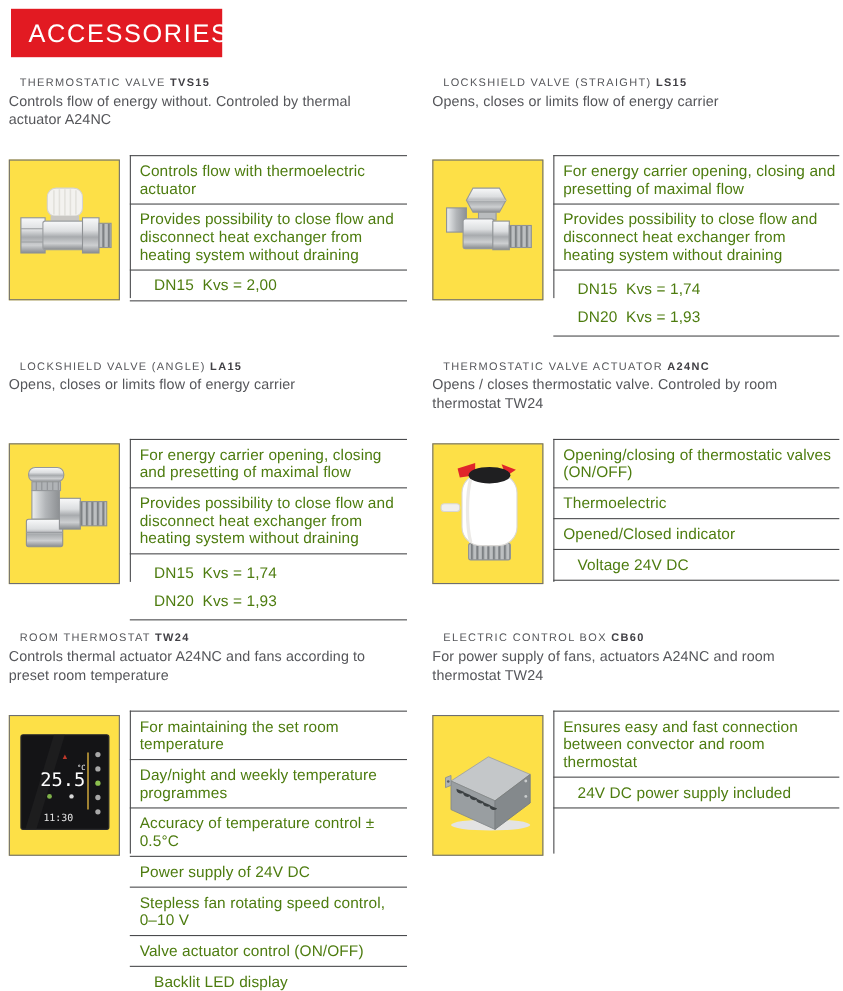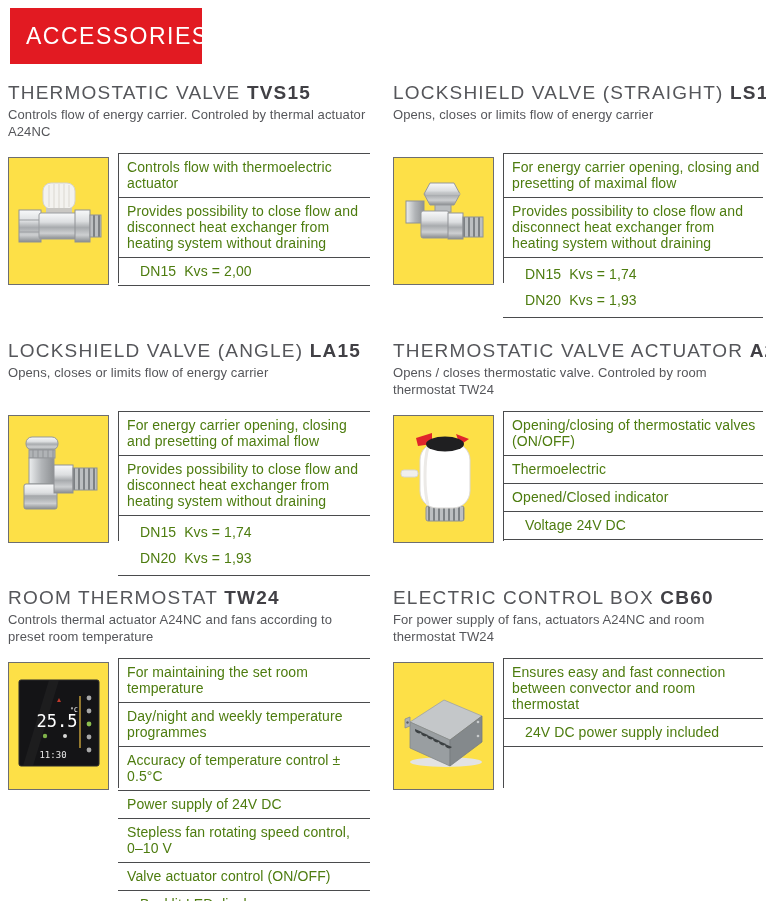--- a/index.html
+++ b/index.html
@@ -2,33 +2,33 @@
 <html><head>
 <meta charset="utf-8">
 <style>
   html,body{margin:0;padding:0;}
   body{
     width:766px;height:901px;overflow:hidden;background:#ffffff;
     font-family:"Liberation Sans",sans-serif;color:#55565a;
     -webkit-font-smoothing:antialiased;
   }
   .banner{
-    margin:8px 0 0 10px;width:176px;height:56px;background:#e21a22;
+    margin:8px 0 0 10px;width:176px;height:44px;background:#e21a22;
     display:flex;align-items:center;padding-left:16px;
   }
   .banner-label{
     color:#ffffff;font-size:23px;letter-spacing:1.5px;font-weight:400;
   }
   .grid{
     display:grid;grid-template-columns:362px 370px;column-gap:23px;
     grid-template-rows:258px 247px auto;margin:18px 0 0 8px;
   }
   .phead{height:75px;overflow:visible;}
   .ptitle{
-    margin:0 0 3px 0;font-size:19px;font-weight:400;letter-spacing:1.2px;
+    margin:0 0 3px 10px;font-size:10px;font-weight:400;letter-spacing:1.2px;
     color:#55565a;white-space:nowrap;
   }
   .ptitle .tcode{font-weight:700;color:#414045;}
   .pdesc{margin:0;font-size:13px;line-height:16.5px;letter-spacing:0.1px;color:#55565a;}
   .media{display:flex;align-items:flex-start;}
   .imgbox{
     width:99px;height:126px;border:1px solid #6d6e71;background:#fde047;
     display:flex;align-items:center;justify-content:center;flex:none;
   }
   .features{position:relative;flex:1;margin-left:9px;margin-top:-4px;}
@@ -70,21 +70,21 @@
 
 <div class="banner">
   <span class="banner-label">ACCESSORIES</span>
 </div>
 
 <div class="grid">
 
   <section class="product">
     <div class="phead">
       <h2 class="ptitle"><span>THERMOSTATIC VALVE</span> <b class="tcode">TVS15</b></h2>
-      <p class="pdesc">Controls flow of energy carrier. Controled by thermal actuator A24NC</p>
+      <p class="pdesc">Controls flow of energy without. Controled by thermal actuator A24NC</p>
     </div>
     <div class="media">
       <div class="imgbox">
         <svg width="92" height="112" viewBox="0 0 92 112">
           <rect x="30" y="18" width="32" height="26" rx="8" fill="#f3f2ef" stroke="#d5d3cf"></rect>
           <path d="M36 20v22M41 19v24M46 19v24M51 19v24M56 20v22" stroke="#e2e0db" stroke-width="1.4" fill="none"></path>
           <rect x="33" y="43" width="26" height="5" fill="#c9c7c3"></rect>
           <rect x="6" y="45" width="22" height="32" fill="url(#metal)" stroke="#8f9295"></rect>
           <path d="M6 55h22M6 67h22" stroke="#9a9da0" stroke-width="1"></path>
           <rect x="26" y="48" width="40" height="26" rx="2" fill="url(#metal)" stroke="#9a9da0"></rect>

